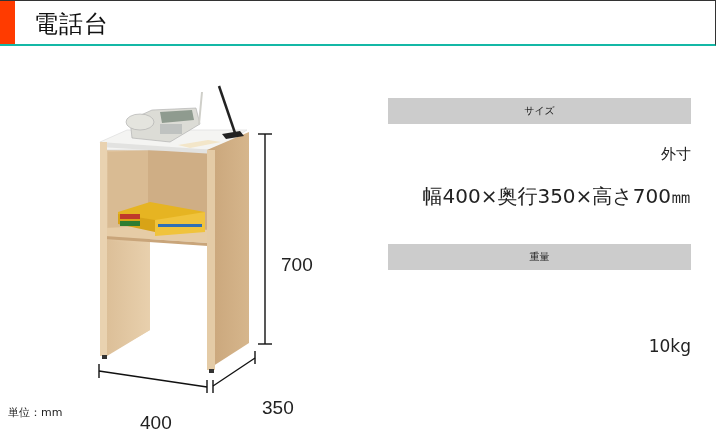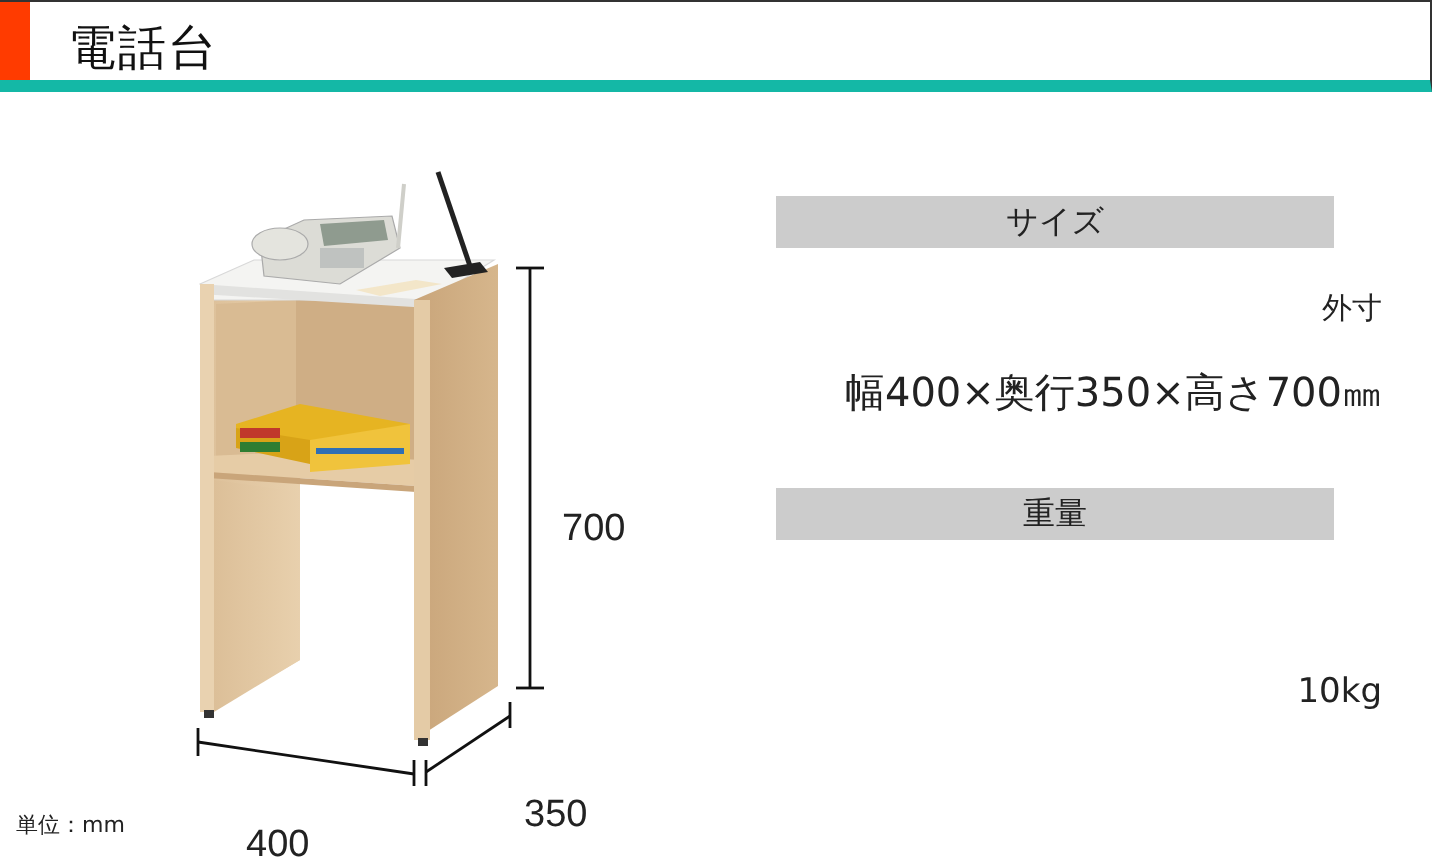--- a/index.html
+++ b/index.html
@@ -1,20 +1,20 @@
 <!DOCTYPE html>
 <html><head>
 <meta charset="utf-8">
 <style>
   html,body{margin:0;padding:0;background:#fff;}
   body{width:720px;height:434px;position:relative;overflow:hidden;font-family:"DejaVu Sans","Liberation Sans",sans-serif;color:#222;}
-  .header{position:absolute;left:0;top:0;width:716px;height:46px;box-sizing:border-box;border:1px solid #333;border-left:none;border-bottom:6px solid #14b8a6;background:#fff;}
+  .header{position:absolute;left:0;top:0;width:716px;height:46px;box-sizing:border-box;border:1px solid #333;border-left:none;border-bottom:2px solid #14b8a6;background:#fff;}
   .header .accent{position:absolute;left:0;top:0;width:15px;height:100%;background:#ff3b00;}
   .header .title{position:absolute;left:34px;top:7px;font-size:24px;letter-spacing:1px;color:#111;}
-  .strip{position:absolute;left:388px;width:279px;height:26px;background:#cccccc;text-align:center;line-height:26px;font-size:16px;color:#222;}
+  .strip{position:absolute;left:388px;width:303px;height:26px;background:#cccccc;text-align:center;line-height:26px;font-size:10px;color:#222;}
   .txt{position:absolute;text-align:right;width:303px;left:388px;color:#222;}
   .dim{position:absolute;font-family:"Liberation Sans",sans-serif;font-size:19px;color:#222;margin-top:24px;}
   .unit{position:absolute;left:8px;top:405px;font-size:11px;color:#222;}
   svg{position:absolute;left:0;top:0;}
 </style>
 </head>
 <body>
 
 <div class="header">
   <div class="accent"></div>
@@ -96,21 +96,21 @@
   </g>
 
   <g stroke="#111" stroke-width="1.4">
     <line x1="213" y1="386" x2="255" y2="358"></line>
     <line x1="213" y1="380" x2="213" y2="393"></line>
     <line x1="255" y1="351" x2="255" y2="364"></line>
   </g>
 </svg>
 
 <div class="dim" style="left:281px;top:230px;">700</div>
-<div class="dim" style="left:123px;top:388px;">400</div>
+<div class="dim" style="left:140px;top:388px;">400</div>
 <div class="dim" style="left:262px;top:373px;">350</div>
 <div class="unit">単位：mm</div>
 
 <div class="strip" style="top:98px;">サイズ</div>
 <div class="txt" style="top:145px;font-size:15px;">外寸</div>
 <div class="txt" style="top:183px;font-size:20px;">幅400×奥行350×高さ700㎜</div>
 
 <div class="strip" style="top:244px;">重量</div>
 <div class="txt" style="top:300px;font-size:17px;margin-top:36px;">10kg</div>
 

